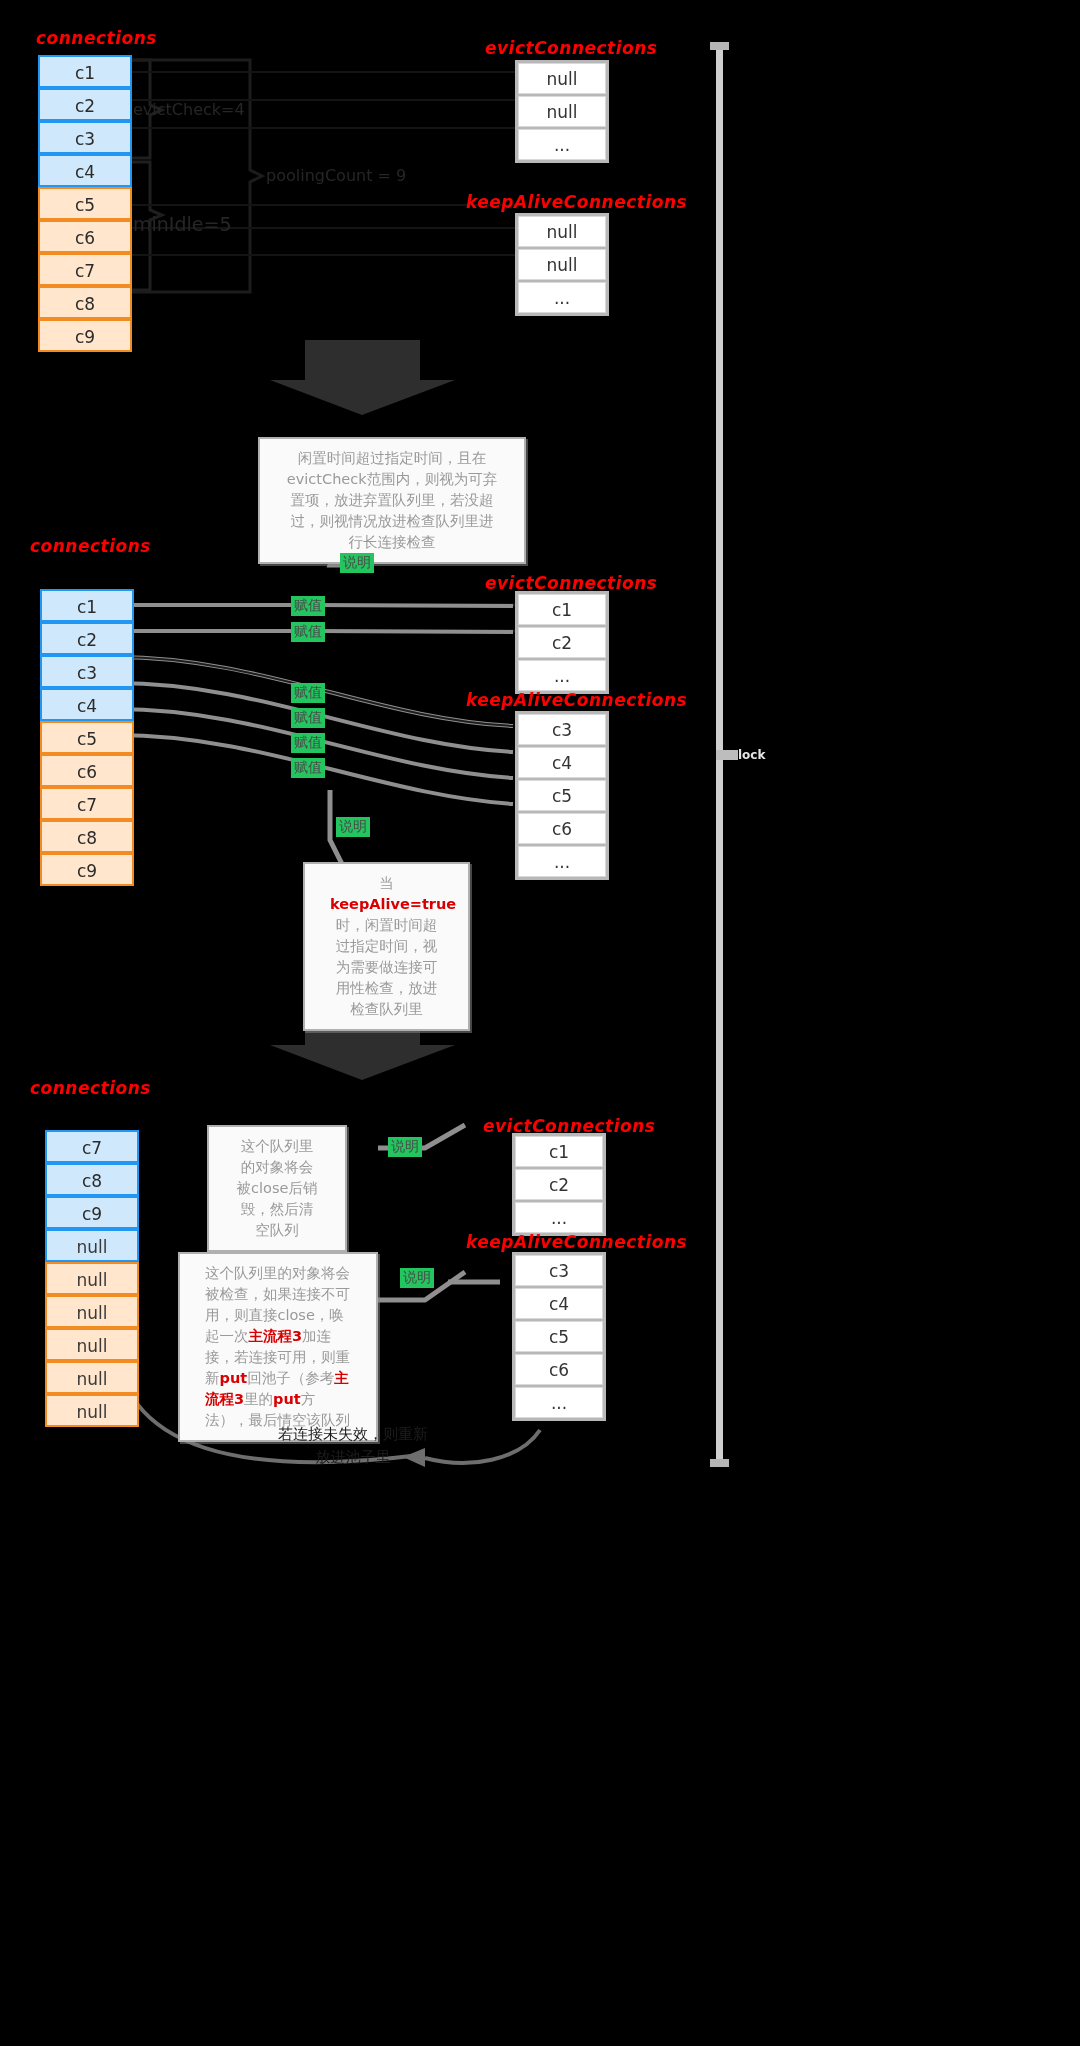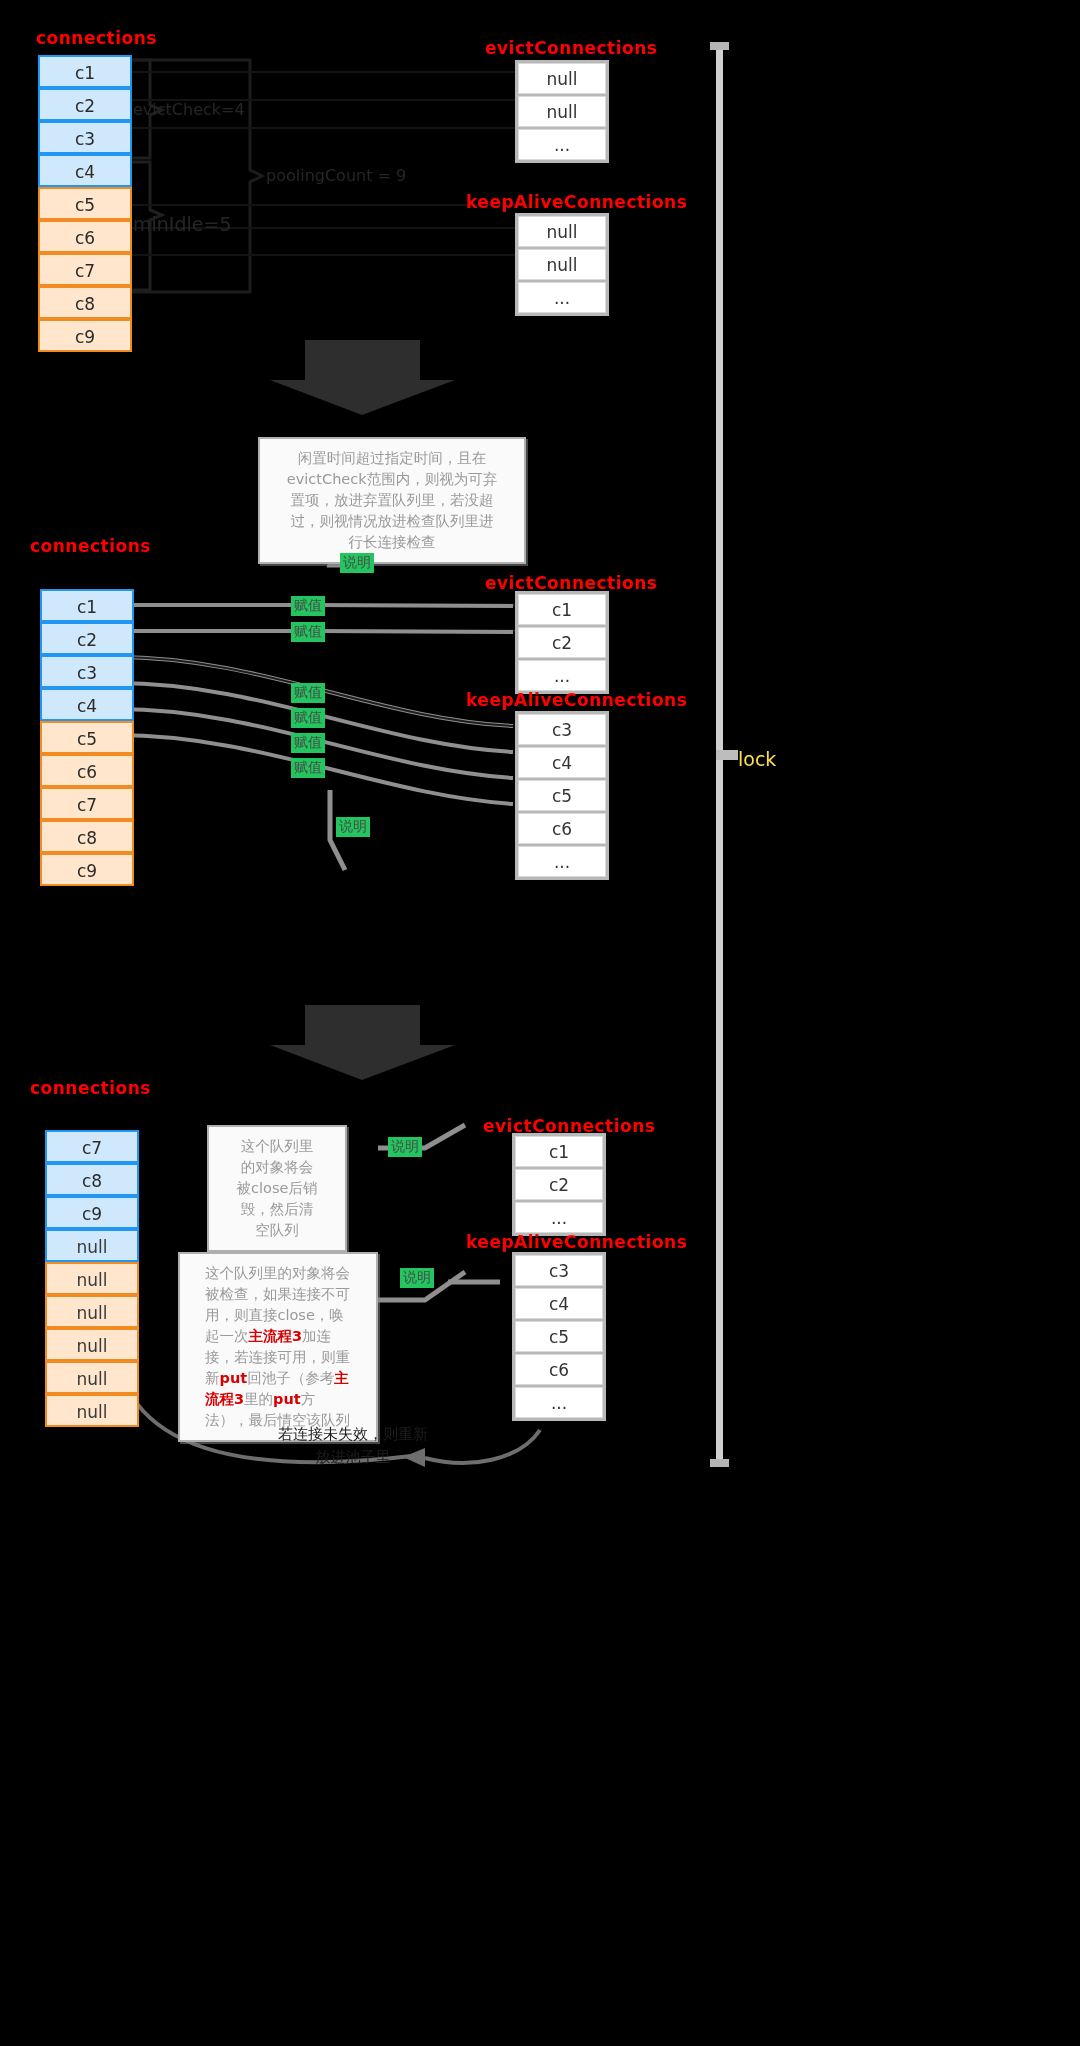--- a/index.html
+++ b/index.html
@@ -1,19 +1,19 @@
 <!DOCTYPE html>
 <html><head>
 <meta charset="utf-8">
 <style>
   html,body{margin:0;padding:0;background:#000;}
   body{width:1080px;height:2046px;position:relative;overflow:hidden;
        font-family:"DejaVu Sans","Liberation Sans",sans-serif;}
   .canvas{position:absolute;left:0;top:0;width:1080px;height:2046px;}
-  .abs{position:absolute;}
+  .abs{position:absolute;font-style:italic;}
 
   
   .redlabel{
     color:#ff0000;font-weight:bold;font-size:17px;letter-spacing:.5px;
     white-space:nowrap;font-family:"DejaVu Sans","Liberation Sans",sans-serif;
   }
 
   
   .arr{position:absolute;width:94px;box-sizing:border-box;}
   .arr .cell{
@@ -46,21 +46,21 @@
   .elabel{
     position:absolute;background:#22c55e;color:#4a4a4a;font-size:14px;
     padding:1px 3px;white-space:nowrap;
   }
 
   
   .dim{position:absolute;color:#262626;font-size:17px;white-space:nowrap;}
   .dim2{position:absolute;color:#1d1d1d;font-size:15px;white-space:nowrap;text-align:center;}
 
   
-  .lock{position:absolute;color:#fde047;font-weight:normal;font-size:19px;}
+  .lock{position:absolute;color:#e5e5e5;font-weight:bold;font-size:12px;}
 
   svg{position:absolute;left:0;top:0;overflow:visible;}
 </style>
 </head>
 <body>
 
 <div class="canvas">
 
   <svg width="1080" height="2046">
 
@@ -175,20 +175,21 @@
   <div class="redlabel abs" style="left:466px;top:690px;">keepAliveConnections</div>
   <div class="qbox" id="s2-keep" style="left:515px;top:711px;">
       <div class="q">c3</div>
       <div class="q">c4</div>
       <div class="q">c5</div>
       <div class="q">c6</div>
       <div class="q">...</div>
     </div>
 
   <div class="elabel" style="left:336px;top:817px;">说明</div>
+  <div class="note" id="note2" style="left:303px;top:862px;width:167px;"><span>当</span><span class="k">keepAlive=true</span><span>时，闲置时间超过指定时间，视为需要做连接可用性检查，放进检查队列里</span></div>
 
   <div class="redlabel abs" style="left:30px;top:1078px;">connections</div>
 
   <div class="arr" id="s3-arr" style="left:45px;top:1130px;">
       <div class="cell blue">c7</div>
       <div class="cell blue">c8</div>
       <div class="cell blue">c9</div>
       <div class="cell blue" style="color: rgb(58, 58, 58);">null</div>
       <div class="cell orange" style="color: rgb(58, 58, 58);">null</div>
       <div class="cell orange" style="color: rgb(58, 58, 58);">null</div>

